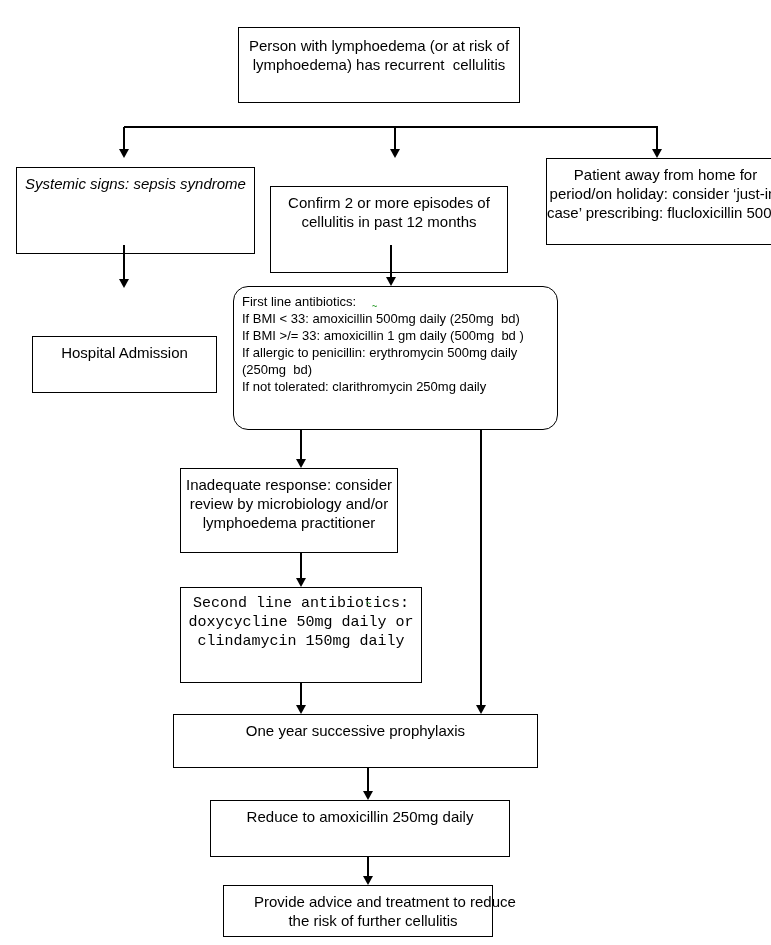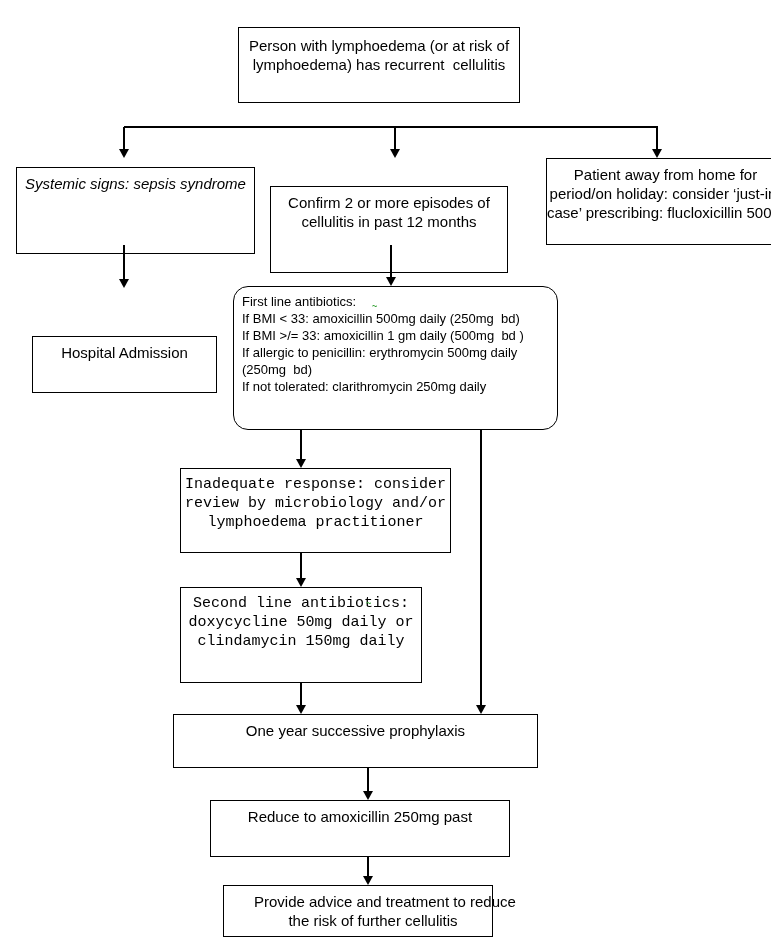--- a/index.html
+++ b/index.html
@@ -48,21 +48,21 @@
     font-weight:bold;
   }
   
   .n-start{left:238px;top:27px;width:282px;height:76px;}
   .n-start .box-text{padding-top:8px;}
   .n-systemic{left:16px;top:167px;width:239px;height:87px;font-style:italic;}
   .n-confirm{left:270px;top:158px;width:238px;height:87px;margin-top:28px;}
   .n-away{left:546px;top:158px;width:239px;height:87px;}
   .n-hospital{left:32px;top:288px;width:185px;height:57px;margin-top:48px;}
   .n-firstline{left:233px;top:286px;width:325px;height:144px;border-radius:15px;}
-  .n-inadequate{left:180px;top:468px;width:271px;height:85px;font-family:Liberation Mono, monospace;}
+  .n-inadequate{left:180px;top:468px;width:218px;height:85px;}
   .n-secondline{left:180px;top:587px;width:242px;height:96px;font-family:Liberation Mono, monospace;}
   .n-oneyear{left:173px;top:714px;width:365px;height:54px;}
   .n-reduce{left:210px;top:800px;width:300px;height:57px;}
   .n-advice{left:223px;top:885px;width:270px;height:52px;padding-left:30px;}
   
   .l-branch{left:124px;top:126px;width:534px;}
   .l-drop-left{left:123px;top:127px;height:24px;}
   .l-drop-mid{left:394px;top:127px;height:24px;}
   .l-drop-right{left:656px;top:127px;height:24px;}
   .l-sys-hosp{left:123px;top:245px;height:36px;}
@@ -137,21 +137,21 @@
 doxycycline 50mg daily or
 clindamycin 150mg daily</span>
     <span class="squiggle sq-second">~</span>
   </div>
 
   <div class="box n-oneyear">
     <span class="box-text">One year successive prophylaxis</span>
   </div>
 
   <div class="box n-reduce">
-    <span class="box-text">Reduce to amoxicillin 250mg past</span>
+    <span class="box-text">Reduce to amoxicillin 250mg daily</span>
   </div>
 
   <div class="box n-advice">
     <span class="box-text">Provide advice and treatment to reduce
 the risk of further cellulitis</span>
   </div>
 
   <div class="hline l-branch"></div>
   <div class="vline l-drop-left"></div>
   <div class="vline l-drop-mid"></div>

